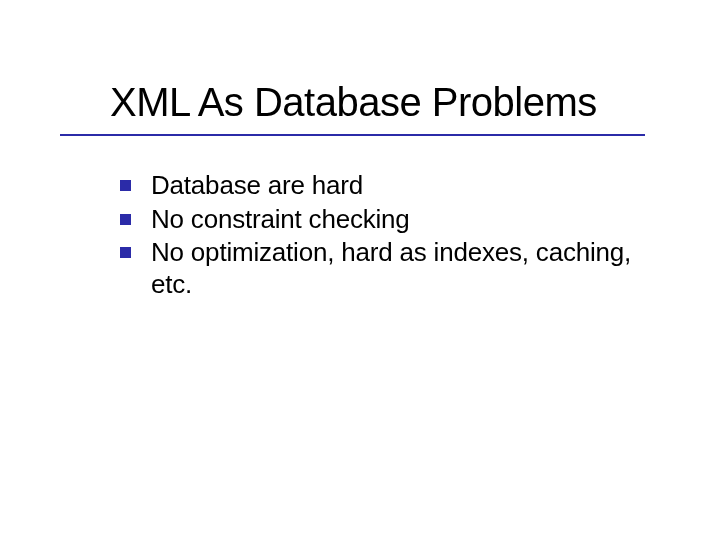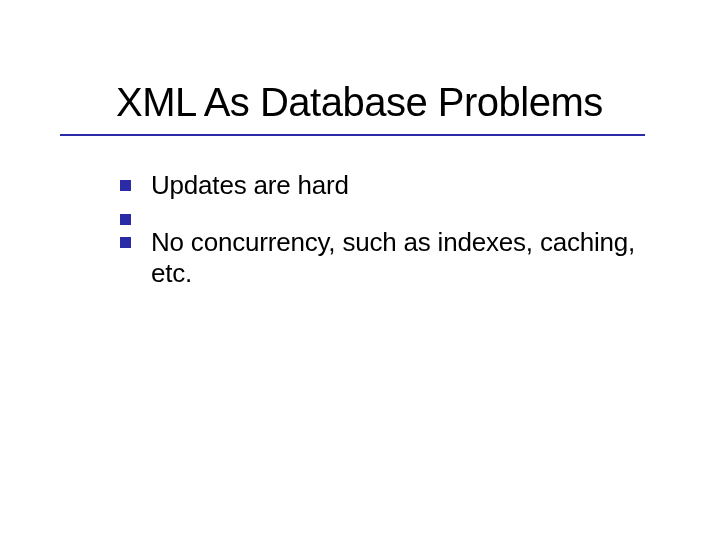--- a/index.html
+++ b/index.html
@@ -20,21 +20,20 @@
   }
   .title {
     position: absolute;
     top: 80px;
     left: 110px;
     right: 40px;
     font-size: 40px;
     font-weight: 400;
     letter-spacing: -0.5px;
     color: #000;
-    margin-left: 6px;
   }
   .underline {
     position: absolute;
     top: 134px;
     left: 60px;
     width: 585px;
     height: 2px;
     background: #2b2ba8;
   }
   .content {
@@ -66,23 +65,24 @@
 </head>
 <body>
 
 <div class="slide">
   <div class="title">XML As Database Problems</div>
   <div class="underline"></div>
 
   <div class="content">
     <div class="item">
       <div class="bullet"></div>
-      <div class="item-text">Updates are hard</div>
+      <div class="item-text">Database are hard</div>
     </div>
     <div class="item">
       <div class="bullet"></div>
+      <div class="item-text">No constraint checking</div>
     </div>
     <div class="item">
       <div class="bullet"></div>
-      <div class="item-text">No concurrency, such as indexes, caching, etc.</div>
+      <div class="item-text">No optimization, hard as indexes, caching, etc.</div>
     </div>
   </div>
 </div>
 
 </body></html>

